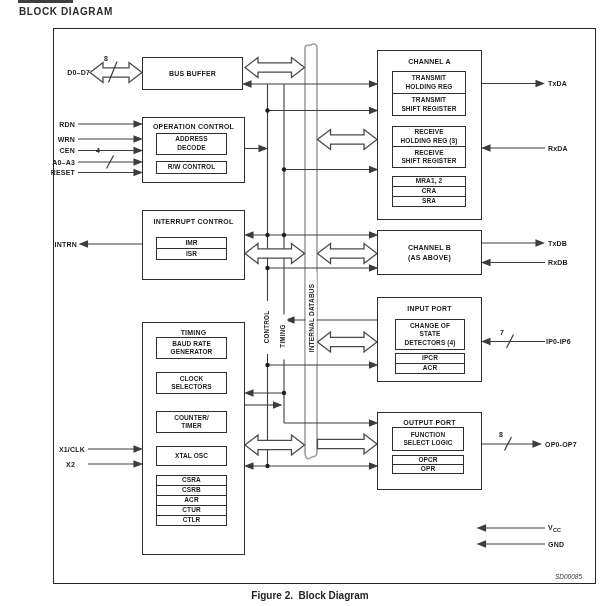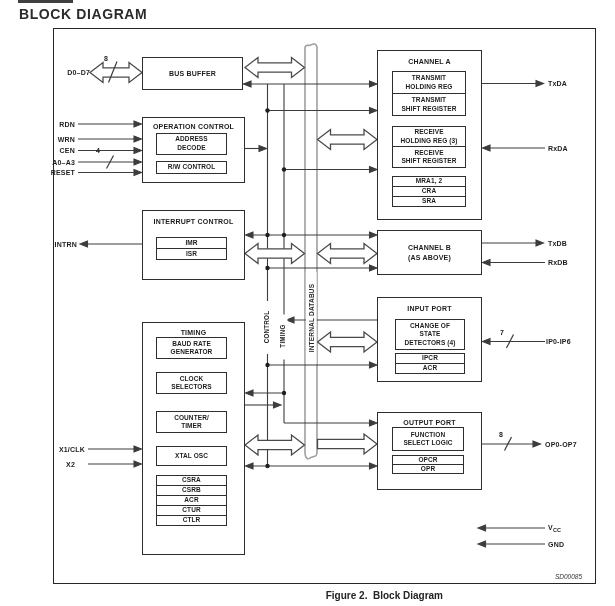--- a/index.html
+++ b/index.html
@@ -1,33 +1,33 @@
 <!DOCTYPE html>
 <html><head>
 <meta charset="utf-8">
 <style>
   html,body{margin:0;padding:0;background:#fff;}
   .page{position:relative;width:615px;height:606px;background:#ffffff;overflow:hidden;
         font-family:"Liberation Sans",sans-serif;color:#1c1c1c;}
   .artifact{position:absolute;left:18px;top:0;width:55px;height:2.5px;background:#3f3f3f;}
-  .heading{position:absolute;left:19px;top:6px;margin:0;font-size:14px;font-weight:bold;
+  .heading{position:absolute;left:19px;top:6px;margin:0;font-size:10px;font-weight:bold;
            letter-spacing:.6px;color:#2b2b2b;}
   .frame{position:absolute;left:53px;top:28px;width:541px;height:554px;border:1.5px solid #262626;}
   .svg-layer{position:absolute;left:0;top:0;}
   .blk{position:absolute;border:1.8px solid #2d2d2d;background:#fff;box-sizing:border-box;}
   .blk-title{position:absolute;left:0;width:100%;text-align:center;font-size:7px;font-weight:bold;
              letter-spacing:.2px;white-space:pre-line;line-height:1.3;}
   .fullcenter{display:flex;align-items:center;justify-content:center;}
   .box{position:absolute;border:1.1px solid #2e2e2e;background:#fff;box-sizing:border-box;
        display:flex;align-items:center;justify-content:center;text-align:center;
        font-size:6.5px;font-weight:bold;line-height:1.25;white-space:pre-line;letter-spacing:.1px;}
   .pin{position:absolute;font-size:7px;font-weight:bold;letter-spacing:.2px;line-height:1;}
   .pin-r{text-align:right;}
   .wdigit{position:absolute;font-size:7px;font-weight:bold;line-height:1;}
-  .caption{position:absolute;left:177px;top:590px;width:266px;text-align:right;font-size:10px;
+  .caption{position:absolute;left:177px;top:590px;width:266px;text-align:center;font-size:10px;
            font-weight:bold;color:#232323;white-space:pre;}
   .doccode{position:absolute;left:540px;top:573px;width:42px;text-align:right;font-size:6.5px;
            font-style:italic;color:#333;}
   sub.vcc{font-size:5.5px;vertical-align:-1.5px;}
   svg text{font-family:"Liberation Sans",sans-serif;font-weight:bold;fill:#2a2a2a;}
 </style>
 </head>
 <body>
 
 <div class="page">

